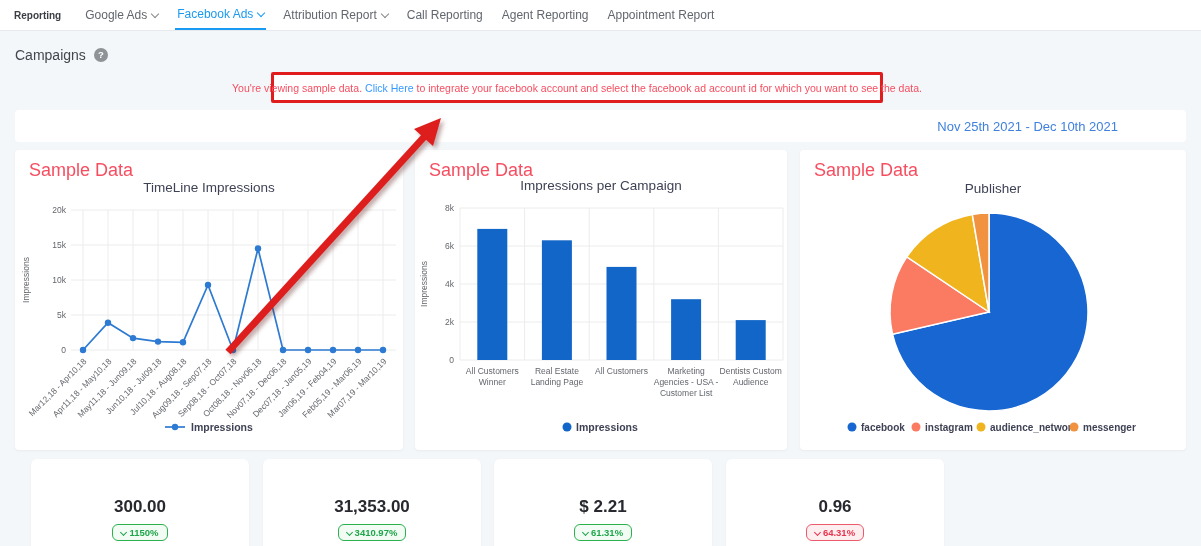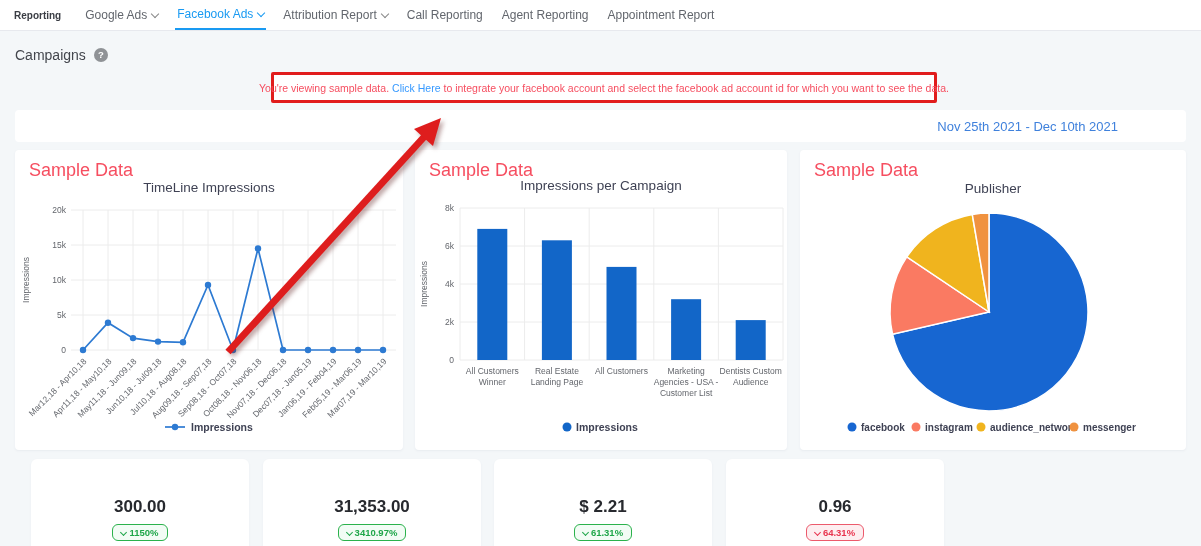--- a/index.html
+++ b/index.html
@@ -30,21 +30,21 @@
   
   .page-head{position:absolute;top:47px;left:15px;display:flex;align-items:center;}
   .page-title{font-size:14px;color:#43464d;}
   .help{
     display:inline-block;width:14px;height:14px;border-radius:50%;background:#8f9296;
     color:#fff;font-size:9.5px;font-weight:700;text-align:center;line-height:14px;
     margin-left:8px;cursor:pointer;
   }
   
   .banner{
-    position:absolute;left:271px;top:72px;width:666px;height:31px;box-sizing:border-box;
+    position:absolute;left:271px;top:72px;width:612px;height:31px;box-sizing:border-box;
     background:#fff;border:3px solid #e11c1c;border-radius:2px;
     display:flex;align-items:center;justify-content:center;white-space:nowrap;
     font-size:10.5px;z-index:5;
   }
   .banner .warn{color:#f64e60;}
   .banner .link{color:#3699ff;cursor:pointer;margin:0 3px;}
   
   .datebar{
     position:absolute;left:15px;top:110px;width:1171px;height:32px;background:#fff;
     border-radius:4px;box-sizing:border-box;display:flex;align-items:center;

